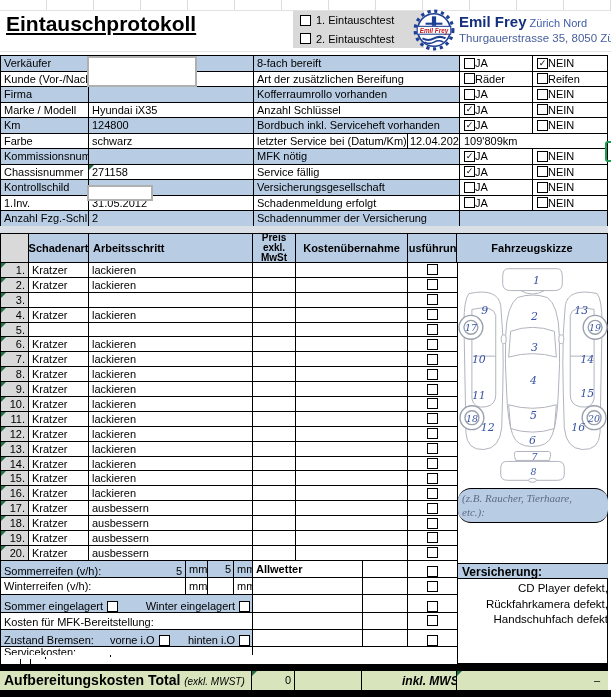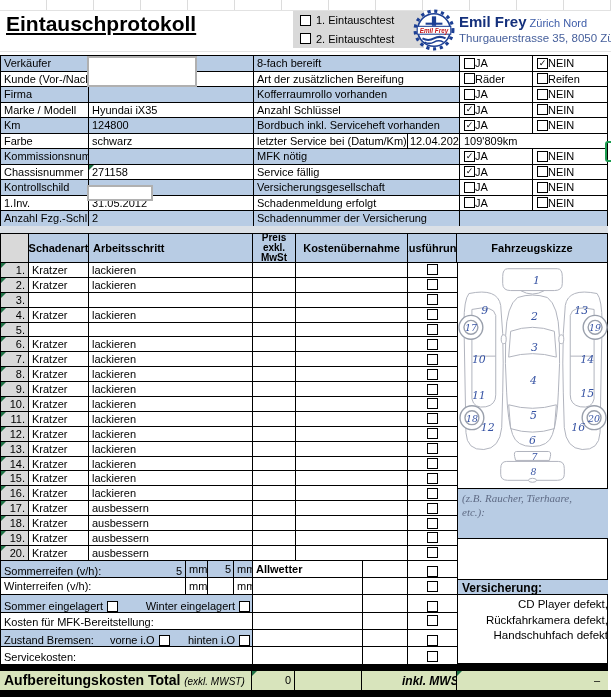--- a/index.html
+++ b/index.html
@@ -52,34 +52,34 @@
   .tleft{width:456px;}
   .trow{display:flex;height:14.9px;border-bottom:1px solid #000;box-sizing:border-box;}
   .c{border-right:1px solid #000;box-sizing:border-box;padding:1px 2px 0 3px;overflow:hidden;white-space:nowrap;}
   .c0{width:28px;background:#d9d9d9;text-align:right;padding-right:3px;}
   .c1{width:60px;}.c2{width:164px;}.c3{width:43px;}.c4{width:112px;}
   .c5{width:49px;display:flex;align-items:center;justify-content:center;padding:0;border-right:none;}
   .tri{position:relative;}
   .tri::before{content:"";position:absolute;left:0;top:0;border-top:5px solid #1e7145;border-right:5px solid transparent;}
   
   .brow{display:flex;height:17.33px;border-bottom:1px solid #000;box-sizing:border-box;background:#fff;}
-  .brow:last-child{border-bottom:none;}
+  .brow:last-child{border-bottom:none;flex-direction:column;}
   .brow.blue .bl{background:#b8cce4;align-items:flex-end;}
   .bl{box-sizing:border-box;border-right:1px solid #000;padding:2px 2px 0 3px;overflow:hidden;white-space:nowrap;}
   .b-lbl{width:185px;display:flex;justify-content:space-between;padding-right:3px;}
   .b-mm{width:22px;}.b-val{width:26px;text-align:right;}.b-mm2{width:19px;}
   .b-full{width:252px;display:flex;align-items:center;gap:4px;}
   .b-mid1{width:110px;}.b-mid2{width:45px;}
   .b-cb{width:49px;display:flex;align-items:center;justify-content:center;border-right:none;padding:0;}
   .bold{font-weight:bold;}
   
   .rightcol{flex:1;border-left:1px solid #000;box-sizing:border-box;display:flex;flex-direction:column;}
   .sketchbox{height:225px;position:relative;}
-  .zbcell{height:51px;background:#b8cce4;border-top:1px solid #000;border-bottom:1px solid #000;
-    box-sizing:border-box;padding:2px 0 0 4px;font-family:"Liberation Serif",serif;font-style:italic;color:#5f6b85;line-height:14px;}
+  .zbcell{height:35px;background:#b8cce4;border-top:1px solid #000;border-bottom:1px solid #000;
+    box-sizing:border-box;padding:2px 0 0 4px;font-family:"Liberation Serif",serif;font-style:italic;color:#5f6b85;line-height:14px;border-radius:13px;}
   .rgap{height:40px;}
   .bemhead{height:16px;background:#b8cce4;border-top:1px solid #000;border-bottom:1px solid #000;
     box-sizing:border-box;font-weight:bold;font-size:12px;padding:1px 0 0 4px;}
   .bemlines{padding:2px 0 0 4px;line-height:15.5px;font-size:11.5px;text-align:right;}
   
   .blackbar1{position:absolute;left:0;top:664px;width:608px;height:7px;background:#000;}
   .totalrow{position:absolute;left:0;top:671px;width:608px;height:19px;background:#d8e4bc;display:flex;box-sizing:border-box;}
   .t-cell{box-sizing:border-box;border-right:1px solid #000;overflow:hidden;white-space:nowrap;}
   .t-label{width:252px;padding:1px 0 0 4px;font-size:14px;font-weight:bold;border-right:1px solid #000;}
   .t-label .suffix{font-size:10px;font-style:italic;font-weight:normal;}

